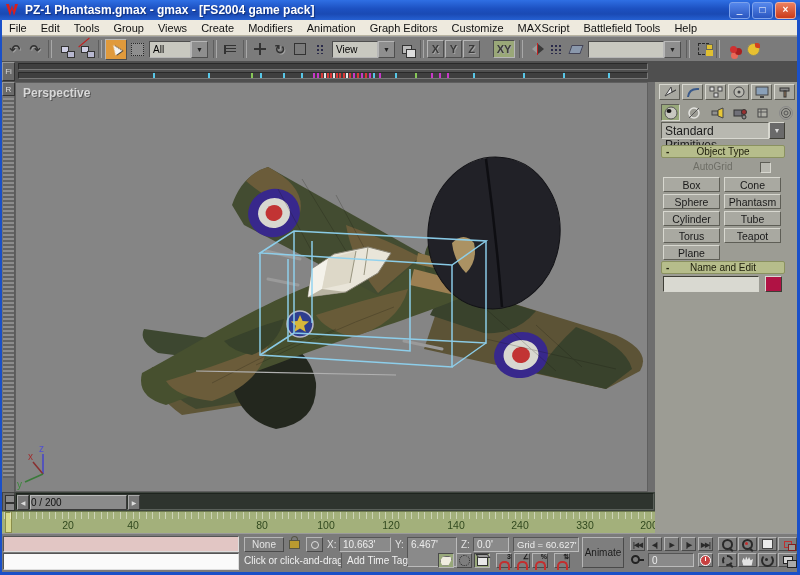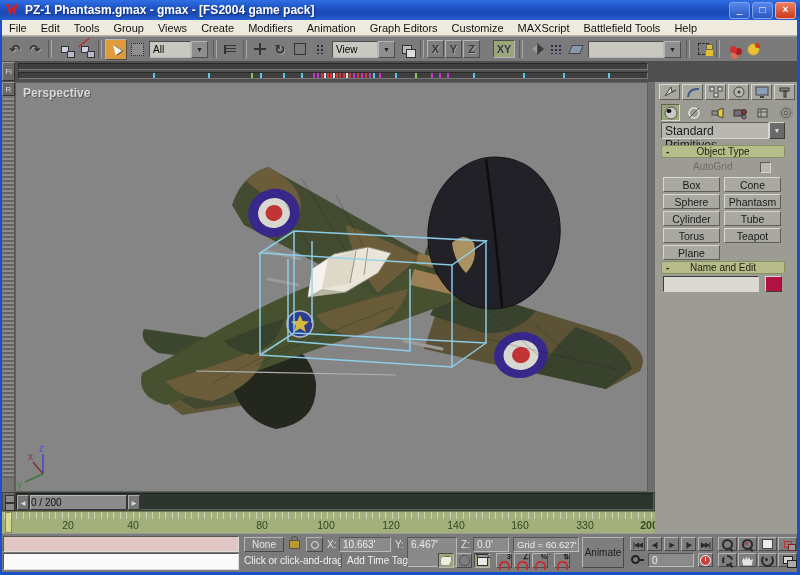--- a/index.html
+++ b/index.html
@@ -536,23 +536,23 @@
 
   <div class="abs ruler">
     <div class="rmarker"></div>
     <span class="rnum" style="left:66px;">20</span>
     <span class="rnum" style="left:131px;">40</span>
     <span class="rnum" style="left:195px;margin-top:20px;">60</span>
     <span class="rnum" style="left:260px;">80</span>
     <span class="rnum" style="left:324px;">100</span>
     <span class="rnum" style="left:389px;">120</span>
     <span class="rnum" style="left:454px;">140</span>
-    <span class="rnum" style="left:518px;">160</span>
+    <span class="rnum" style="left:518px;">240</span>
     <span class="rnum" style="left:583px;">330</span>
-    <span class="rnum" style="left:647px;font-weight:bold;">200</span>
+    <span class="rnum" style="left:647px;">200</span>
   <div class="rtick" style="left: 1.5px;"></div>
       <div class="rtick" style="left: 7.97px;"></div>
       <div class="rtick" style="left: 14.44px;"></div>
       <div class="rtick" style="left: 20.91px;"></div>
       <div class="rtick" style="left: 27.38px;"></div>
       <div class="rtick" style="left: 33.85px;"></div>
       <div class="rtick" style="left: 40.32px;"></div>
       <div class="rtick" style="left: 46.79px;"></div>
       <div class="rtick" style="left: 53.26px;"></div>
       <div class="rtick" style="left: 59.73px;"></div>

